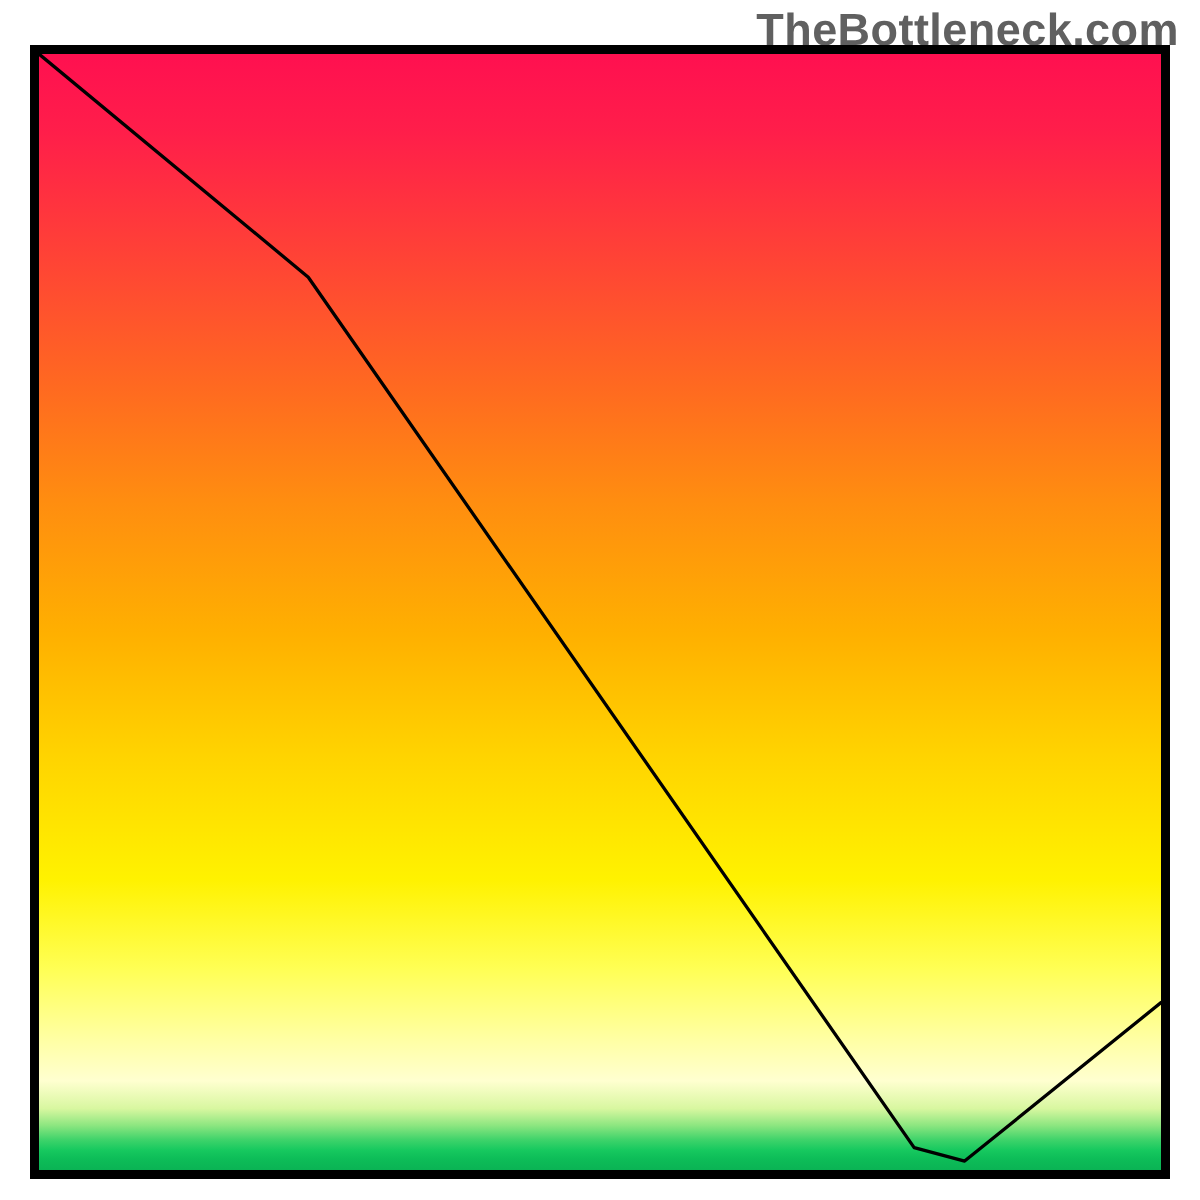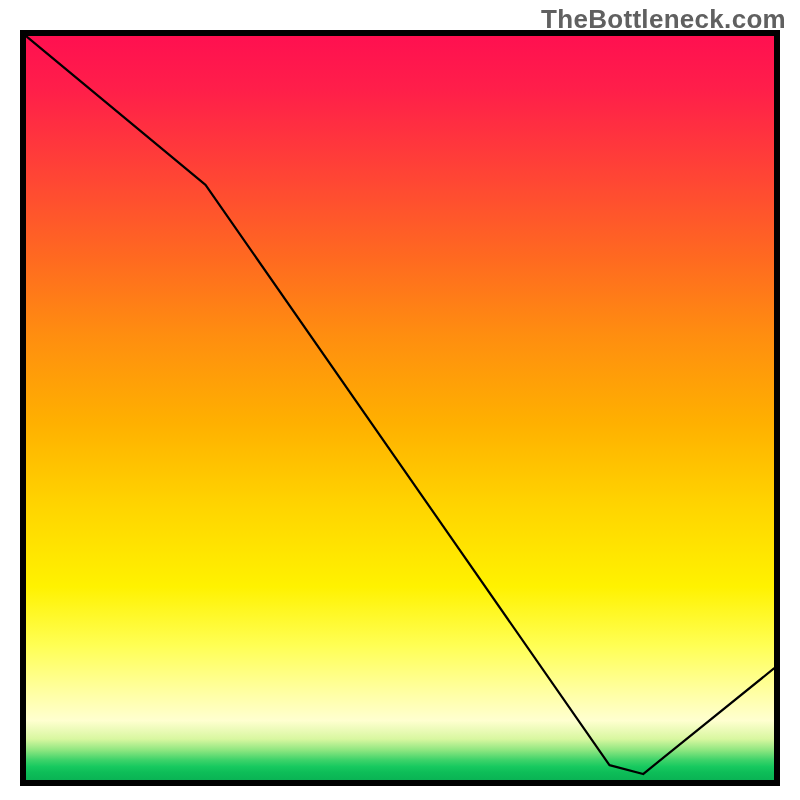--- a/index.html
+++ b/index.html
@@ -7,21 +7,21 @@
   .chart-wrapper {
     position: relative;
     width: 800px;
     height: 800px;
   }
   .watermark {
     position: absolute;
     top: 4px;
     right: 14px;
     font-family: Arial, Helvetica, sans-serif;
-    font-size: 26px;
+    font-size: 30px;
     font-weight: 700;
     color: #606060;
     letter-spacing: 0.3px;
   }
   .plot-frame {
     position: absolute;
     left: 20px;
     top: 30px;
     width: 760px;
     height: 756px;

